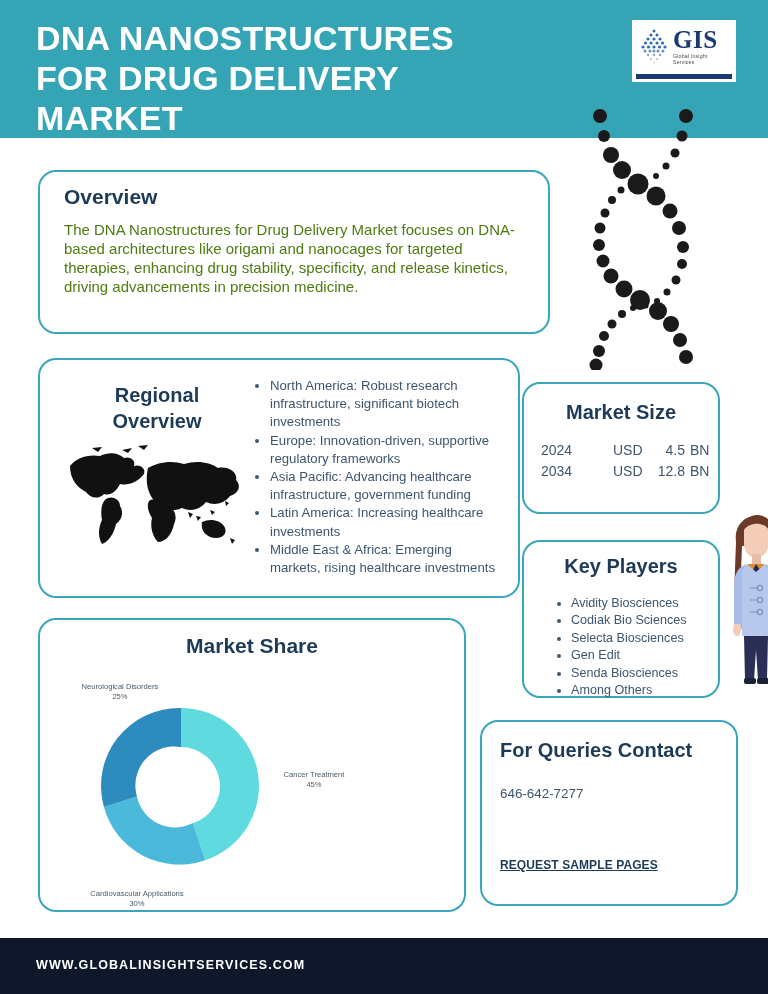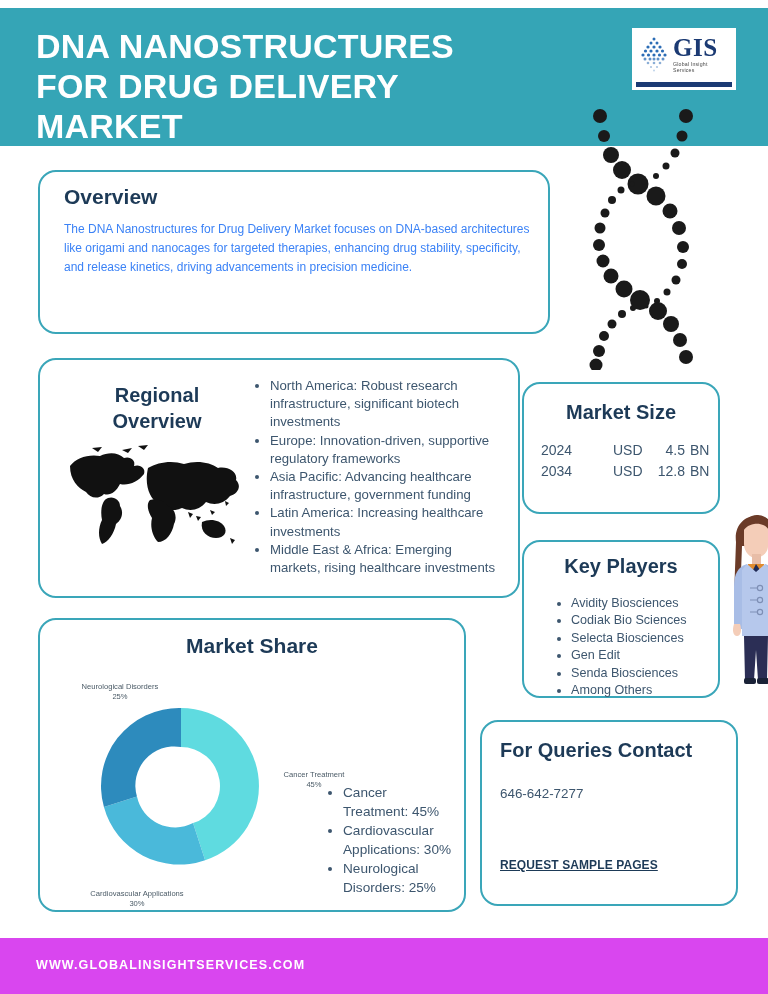--- a/index.html
+++ b/index.html
@@ -12,21 +12,21 @@
     height: 994px;
     position: relative;
     overflow: hidden;
     font-family: "Liberation Sans", sans-serif;
     color: #23405c;
   }
 
   
   .header {
     position: absolute;
-    left: 0; top: 8px;
+    left: 0; top: 0;
     width: 768px; height: 138px;
     background: #35a5b6;
     overflow: hidden;
   }
   .header-title {
     position: absolute;
     left: 36px; top: 18px;
     width: 560px;
     font-size: 34px;
     line-height: 40px;
@@ -93,23 +93,23 @@
     border: 2.5px solid #3aa6b9;
     border-radius: 18px;
     box-sizing: border-box;
   }
   .card-title {
     font-size: 19px;
     font-weight: bold;
     color: #1d3a57;
   }
   .body-text {
-    font-size: 12px;
+    font-size: 15px;
     line-height: 19px;
-    color: #3b82f6;
+    color: #4d7c0f;
   }
   ul.bullets {
     margin: 8px;
     padding-left: 17px;
     list-style: disc;
   }
   ul.bullets li {
     font-size: 13.2px;
     line-height: 18.2px;
     color: #3d566e;
@@ -184,21 +184,21 @@
   #label-cancer { left: 212px; top: 102px; width: 100px; text-align: center; }
   #label-cardio { left: 14px; top: 198px; width: 142px; margin-top: 23px; }
   #marketshare-card .bullets-wrap { position: absolute; left: 278px; top: 155px; width: 142px; }
   #marketshare-card ul.bullets li { font-size: 13.6px; line-height: 19px; }
 
   
   .footer {
     position: absolute;
     left: 0; bottom: 0;
     width: 768px; height: 56px;
-    background: #d946ef;
+    background: #0f172a;
   }
   .footer-text {
     position: absolute;
     left: 36px; top: 20px;
     font-size: 12.5px;
     font-weight: bold;
     color: #ffffff;
     letter-spacing: 1.1px;
   }
 </style>
@@ -389,27 +389,20 @@
     </svg>
 
     <div class="donut-label" id="label-neuro">Neurological Disorders
 25%</div>
     <div class="donut-label" id="label-cancer">Cancer Treatment
 45%</div>
     <div class="donut-label" id="label-cardio">Cardiovascular Applications
 30%</div>
   </div>
 
-  <div class="bullets-wrap">
-    <ul class="bullets">
-      <li>Cancer Treatment: 45%</li>
-      <li>Cardiovascular Applications: 30%</li>
-      <li>Neurological Disorders: 25%</li>
-    </ul>
-  </div>
 </div>
 
 <svg class="person" viewBox="0 0 60 175">
 
   <path d="M10,30 C8,14 18,4 30,4 C44,4 52,14 50,30 L52,84 L44,88 L42,34 L16,34 L14,86 L8,84 Z" fill="#6b3b28"></path>
 
   <path d="M18,14 C18,6 42,6 42,16 L42,34 C42,42 34,46 30,46 C24,46 18,40 18,32 Z" fill="#f4cdb8"></path>
 
   <path d="M16,22 C14,8 26,2 32,3 C44,4 46,12 45,22 C42,14 36,11 28,12 C22,13 18,16 16,22 Z" fill="#6b3b28"></path>
 

